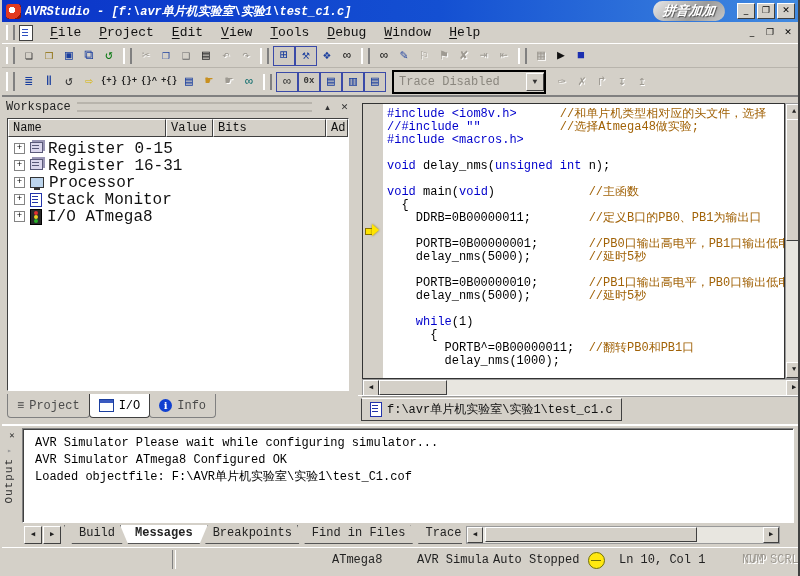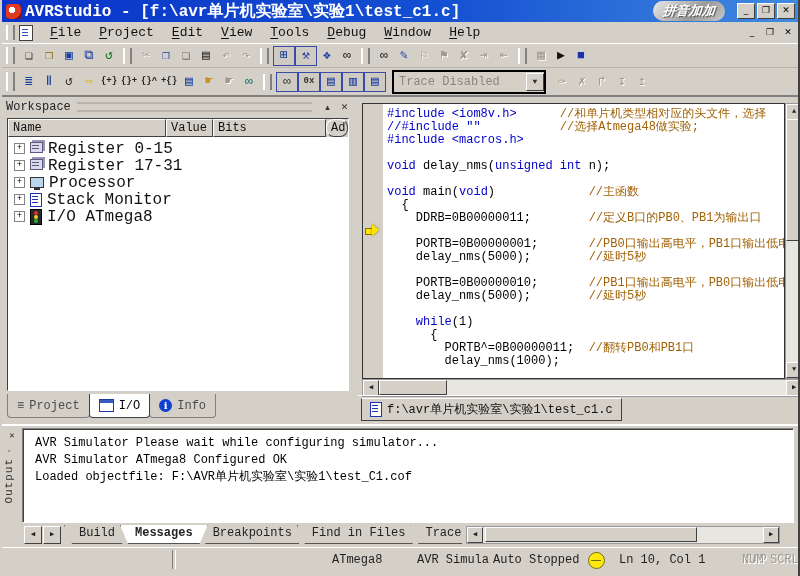--- a/index.html
+++ b/index.html
@@ -5,21 +5,21 @@
   html,body{margin:0;padding:0;background:#808080;}
   .win{position:relative;width:800px;height:576px;background:#d4d0c8;overflow:hidden;
        font-family:"Liberation Mono","DejaVu Sans Mono",monospace;font-size:12px;color:#111;
        border-left:2px solid #d4d0c8;border-right:2px solid #404040;box-sizing:border-box;}
   
   .titlebar{position:absolute;left:0;top:0;width:100%;height:22px;
      background:linear-gradient(90deg,#0a33c8 0%,#1450d2 55%,#418ae0 100%);
      display:flex;align-items:center;padding:0 3px;box-sizing:border-box;}
   .app-icon{width:15px;height:15px;margin:0 4px 0 1px;background:radial-gradient(circle at 40% 40%,#ffffff 0 25%,#e23a20 26% 70%,#8c1408 71%);
      border-radius:3px;flex:0 0 auto;}
-  .title-text{color:#fff;font-weight:bold;font-size:16px;white-space:nowrap;overflow:hidden;flex:1;}
+  .title-text{color:#fff;font-weight:bold;font-size:12px;white-space:nowrap;overflow:hidden;flex:1;font-style:italic;}
   .ime-badge{background:linear-gradient(135deg,#e8e8e8,#9a9a9a 60%,#c8c8c8);color:#fff;
      font-style:italic;font-weight:bold;font-size:13px;padding:1px 10px;border-radius:10px 14px 10px 14px;
      transform:skew(-6deg);text-shadow:1px 1px 1px #555;margin-right:10px;white-space:nowrap;
      font-family:"DejaVu Sans",sans-serif;}
   .cap-btn{width:16px;height:14px;background:#d4d0c8;border:1px solid;border-color:#fff #404040 #404040 #fff;
      font-size:9px;line-height:12px;text-align:center;margin-left:2px;color:#000;flex:0 0 auto;
      font-family:"DejaVu Sans",sans-serif;}
   
   .menubar{position:absolute;left:0;top:22px;width:100%;height:22px;display:flex;align-items:center;
      border-bottom:1px solid #fff;padding:0 2px;box-sizing:border-box;}
@@ -249,32 +249,32 @@
         <span class="ws-title">Workspace</span>
         <span class="ws-griplines"></span>
         <span class="mini-btn">▴</span>
         <span class="mini-btn">✕</span>
       </div>
       <div class="ws-frame">
         <div class="col-header">
           <span class="col-cell" style="width:158px;">Name</span>
           <span class="col-cell" style="width:47px;">Value</span>
           <span class="col-cell" style="width:113px;">Bits</span>
-          <span class="col-cell" style="flex:1;border-radius:8px;">Ad</span>
+          <span class="col-cell" style="flex:1;">Ad</span>
         </div>
         <div class="tree" id="ws-tree">
             <div class="tree-row">
               <span class="expander">+</span>
               <span class="ticon ti-reg"></span>
               <span class="tree-label">Register 0-15</span>
             </div>
             <div class="tree-row">
               <span class="expander">+</span>
               <span class="ticon ti-reg"></span>
-              <span class="tree-label">Register 17-31</span>
+              <span class="tree-label">Register 16-31</span>
             </div>
             <div class="tree-row">
               <span class="expander">+</span>
               <span class="ticon ti-cpu"></span>
               <span class="tree-label">Processor</span>
             </div>
             <div class="tree-row">
               <span class="expander">+</span>
               <span class="ticon ti-stack"></span>
               <span class="tree-label">Stack Monitor</span>

